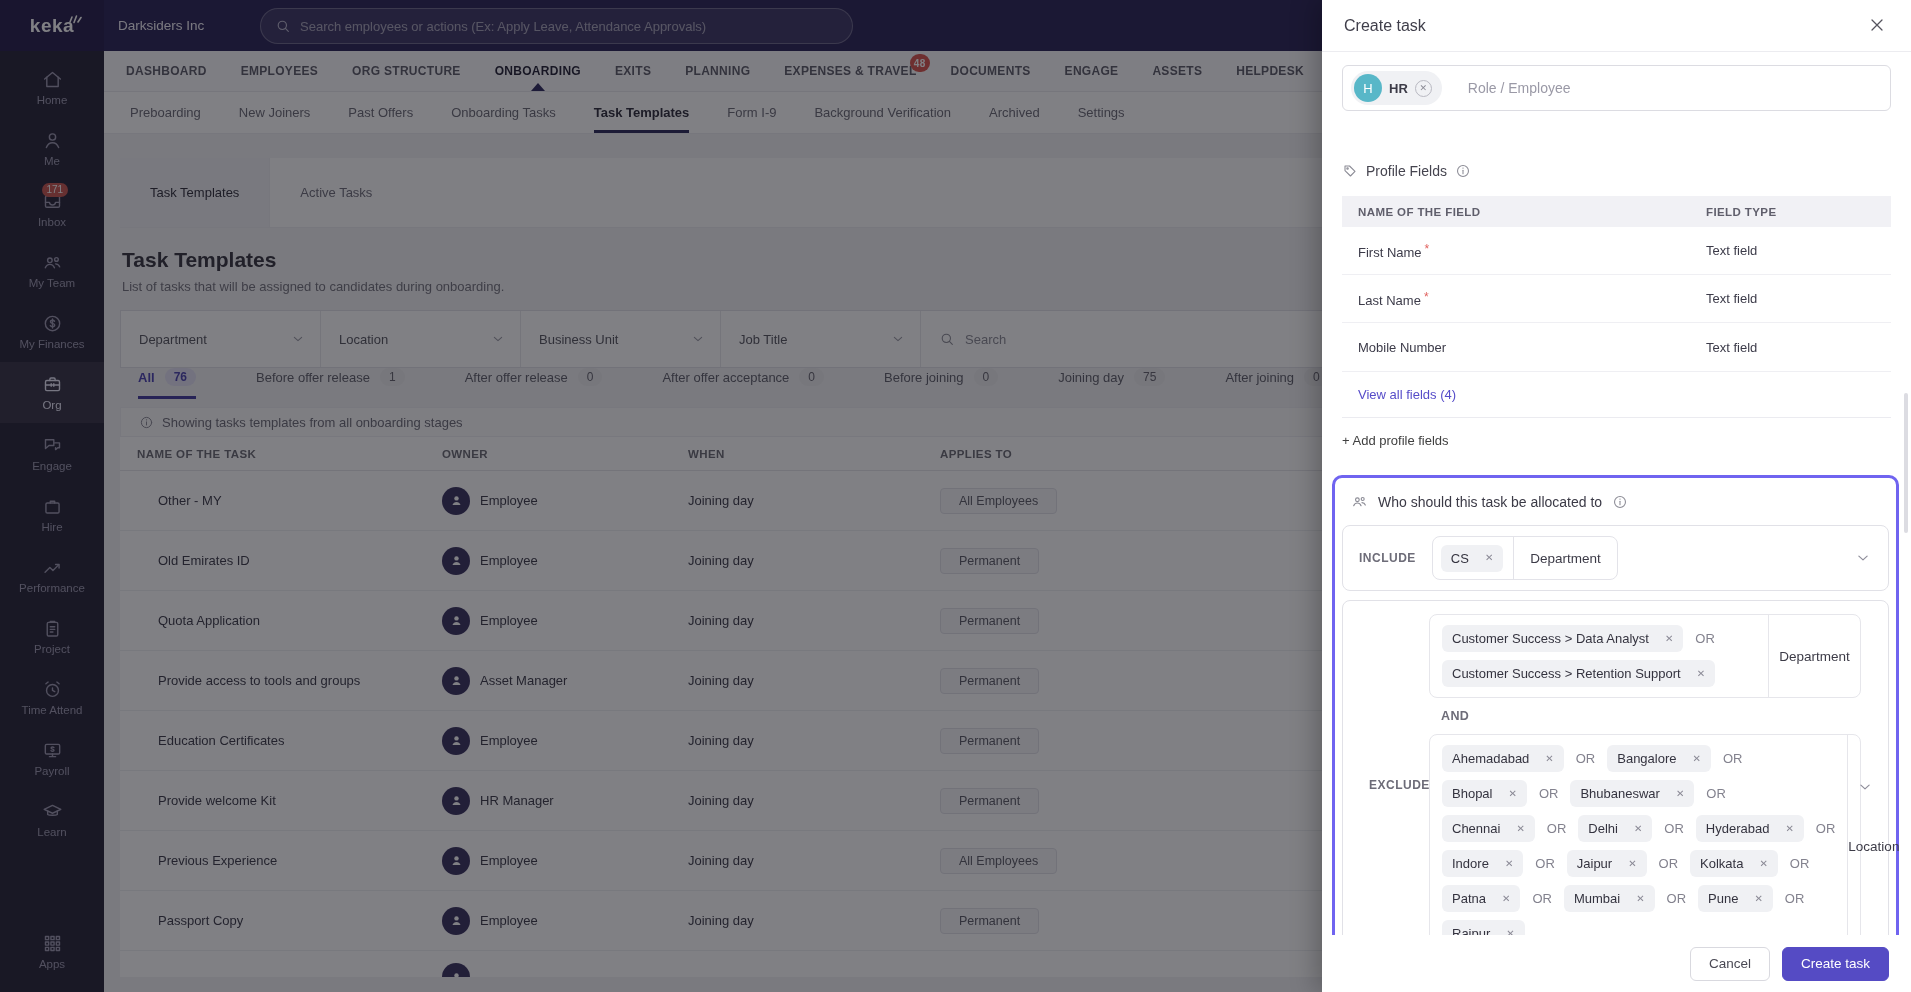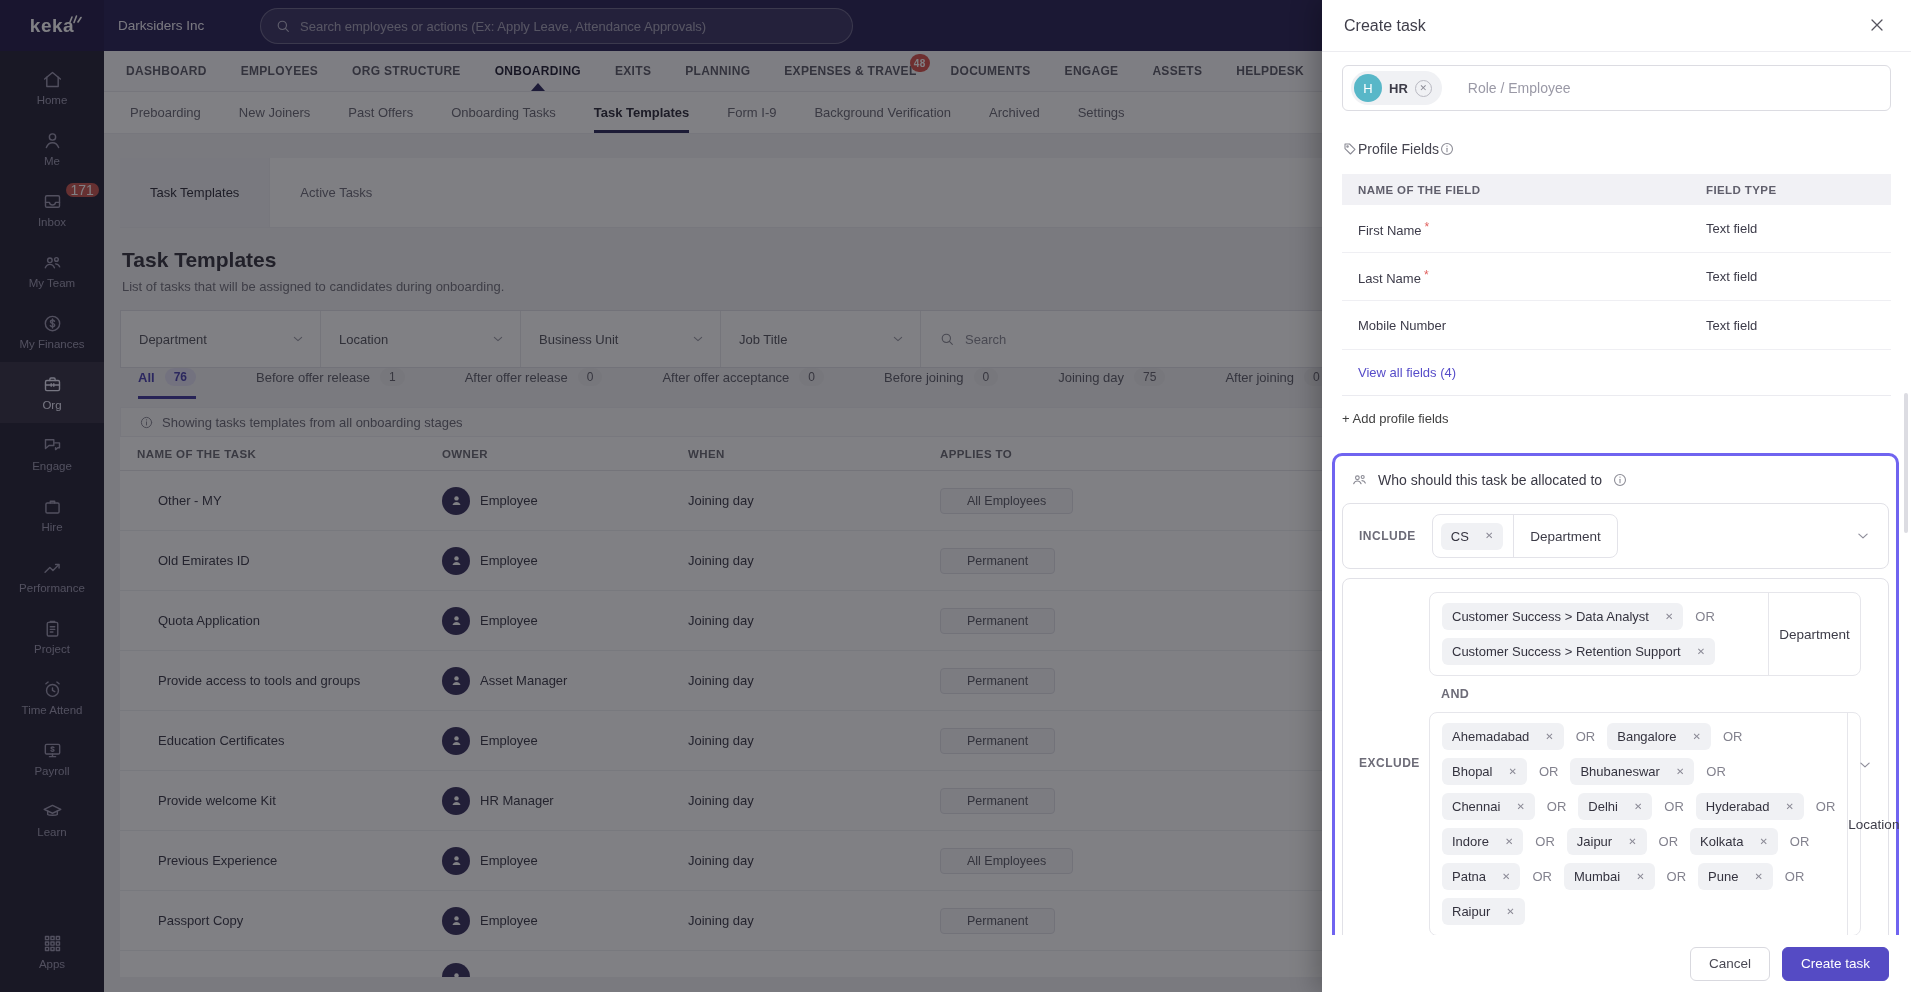--- a/index.html
+++ b/index.html
@@ -19,21 +19,21 @@
   .app-row{flex:1;display:flex;min-height:0;}
 
   
   .sidebar{width:104px;flex:0 0 104px;background:#262337;display:flex;flex-direction:column;padding-top:6px;}
   .side-item{height:61px;display:flex;flex-direction:column;align-items:center;justify-content:center;gap:4px;color:#9d9ab1;cursor:pointer;position:relative;}
   .side-item .s-icon{width:21px;height:21px;position:relative;}
   .side-item .s-icon svg{width:21px;height:21px;display:block;}
   .side-item .s-label{font-size:11.5px;}
   .side-item.active{background:rgba(255,255,255,.07);color:#eceafb;}
   .side-item.bottom{margin-top:auto;margin-bottom:10px;}
-  .inbox-badge{position:absolute;top:-8px;left:24px;background:#c7554f;color:#fff;font-size:14px;line-height:14px;padding:0 5px;border-radius:8px;}
+  .inbox-badge{position:absolute;top:-8px;left:0;background:#c7554f;color:#fff;font-size:10px;line-height:14px;padding:0 5px;border-radius:8px;}
 
   .main-col{flex:1;display:flex;flex-direction:column;min-width:0;background:#f2f2f4;}
   
   .mainnav{height:41px;flex:0 0 41px;background:#fbfbfc;border-bottom:1px solid #e9e9ee;display:flex;align-items:center;gap:34px;padding-left:22px;}
   .nav-item{font-size:12px;font-weight:700;letter-spacing:.3px;color:#5c5b68;position:relative;cursor:pointer;white-space:nowrap;}
   .nav-item.active{color:#211f33;}
   .nav-item.active::after{content:"";position:absolute;left:50%;transform:translateX(-50%);bottom:-13px;border-left:7px solid transparent;border-right:7px solid transparent;border-bottom:8px solid #2e2a5e;}
   .nav-badge{position:absolute;top:-10px;right:-13px;min-width:18px;height:18px;border-radius:9px;background:#d9544d;color:#fff;font-size:10px;display:flex;align-items:center;justify-content:center;padding:0 4px;font-weight:700;}
   
   .subnav{height:42px;flex:0 0 42px;background:#fff;border-bottom:1px solid #ececf0;display:flex;align-items:center;gap:38px;padding-left:26px;}
@@ -64,41 +64,41 @@
   .infobar svg{width:15px;height:15px;color:#8b8a95;}
 
   .tablecard{width:1420px;background:#fff;}
   .thead{display:grid;grid-template-columns:305px 246px 252px 1fr;padding-left:17px;height:34px;align-items:center;
     font-size:11.5px;font-weight:700;letter-spacing:.4px;color:#6b6b74;border-bottom:1px solid #e6e6ea;}
   .trow{display:grid;grid-template-columns:305px 246px 252px 1fr;padding-left:17px;height:60px;align-items:center;border-bottom:1px solid #eef0f2;font-size:13px;color:#3c3b49;}
   .trow .name{padding-left:21px;}
   .owner-cell{display:flex;align-items:center;gap:10px;}
   .avatar{width:28px;height:28px;border-radius:50%;background:#39325f;display:flex;align-items:center;justify-content:center;flex:0 0 28px;}
   .avatar svg{width:17px;height:17px;}
-  .applies-pill{display:inline-block;border:1px solid #e2e2e8;background:#f7f7f9;border-radius:4px;padding:5px 26px;font-size:12.5px;color:#5b5b66;}
+  .applies-pill{display:inline-block;border:1px solid #e2e2e8;background:#f7f7f9;border-radius:4px;padding:5px 18px;font-size:12.5px;color:#5b5b66;}
   .trow.partial{height:26px;overflow:hidden;border-bottom:none;align-items:start;padding-top:12px;}
 
   
   .backdrop{position:absolute;inset:0;background:rgba(16,15,22,.53);}
   .modal{position:absolute;top:0;right:0;width:589px;height:992px;background:#fff;box-shadow:-6px 0 24px rgba(0,0,0,.25);}
   .m-header{height:52px;border-bottom:1px solid #ececf0;display:flex;align-items:center;padding:0 22px;}
   .m-title{font-size:16px;color:#3f3e4a;font-weight:500;}
   .m-close{margin-left:auto;width:22px;height:22px;color:#55545e;cursor:pointer;}
   .m-close svg{width:20px;height:20px;}
   .m-body{position:absolute;top:53px;bottom:57px;left:0;right:0;padding:12px 20px 0;overflow:hidden;}
   .scroll-thumb{position:absolute;right:3px;top:340px;width:4px;height:140px;border-radius:2px;background:#dcdce2;}
 
   .assignee{height:46px;border:1px solid #dcdce2;border-radius:6px;display:flex;align-items:center;padding:0 8px;cursor:text;}
   .hr-chip{display:flex;align-items:center;gap:7px;background:#f0f1f4;border-radius:17px;padding:3px 10px 3px 3px;}
   .hr-avatar{width:28px;height:28px;border-radius:50%;background:#58b7c8;color:#fff;font-size:13px;display:flex;align-items:center;justify-content:center;}
   .hr-name{font-size:13px;font-weight:700;color:#3c3b47;}
   .circ-x{width:17px;height:17px;border:1px solid #b9b9c2;border-radius:50%;color:#8b8b95;font-size:9px;display:flex;align-items:center;justify-content:center;cursor:pointer;}
   .assignee .ph{margin-left:26px;font-size:14px;color:#9a99a6;}
 
-  .sec-label{margin-top:30px;display:flex;align-items:center;gap:0;font-size:14px;color:#45444f;font-weight:500;}
+  .sec-label{margin-top:52px;display:flex;align-items:center;gap:8px;font-size:14px;color:#45444f;font-weight:500;}
   .sec-label svg{width:16px;height:16px;color:#8b8b95;}
 
   .pf-table{margin-top:17px;border-bottom:1px solid #ebebf0;}
   .pf-head{display:grid;grid-template-columns:348px 1fr;background:#f1f1f5;height:31px;align-items:center;padding:0 16px;
     font-size:11.5px;font-weight:700;letter-spacing:.4px;color:#5f5e6b;}
   .pf-row{display:grid;grid-template-columns:348px 1fr;height:48px;align-items:center;padding:0 16px;border-bottom:1px solid #efeff3;font-size:13px;color:#3c3b49;}
   .pf-row:last-of-type{border-bottom:none;}
   .req{color:#e0615e;font-size:12px;margin-left:3px;vertical-align:4px;}
   .pf-link-row{height:46px;display:flex;align-items:center;padding:0 16px;border-top:1px solid #efeff3;}
   .plink{font-size:13px;color:#564cc9;cursor:pointer;}
@@ -118,21 +118,21 @@
   .row-chev svg{width:18px;height:18px;}
 
   .cond-box{margin-top:9px;border:1px solid #e1e1e7;border-radius:8px;padding:13px 14px 15px;position:relative;}
   .chipbox{margin-left:72px;width:432px;border:1px solid #e6e6eb;border-radius:8px;display:flex;}
   .chipcol{flex:1;padding:10px 12px;display:flex;flex-direction:column;gap:8px;}
   .chiprow{display:flex;align-items:center;gap:12px;}
   .or{font-size:13px;color:#83828e;}
   .typecol{width:92px;border-left:1px solid #e6e6eb;display:flex;align-items:center;justify-content:center;font-size:13.5px;color:#3c3b47;}
   .and{margin:11px 0 11px 84px;font-size:12.5px;font-weight:700;letter-spacing:.4px;color:#6d6c78;}
   .loc-wrap{position:relative;display:flex;}
-  .exclude-lab{position:absolute;left:2px;top:44px;}
+  .exclude-lab{position:absolute;left:12px;top:44px;}
   .loc-chev{position:absolute;right:0;top:44px;color:#8f8e9b;width:18px;height:18px;}
   .loc-chev svg{width:18px;height:18px;}
 
   .m-footer{position:absolute;bottom:0;left:0;right:0;height:57px;display:flex;align-items:center;justify-content:flex-end;gap:12px;padding:0 22px;background:#fff;}
   .btn{height:34px;border-radius:6px;font-size:13.5px;display:inline-flex;align-items:center;padding:0 18px;cursor:pointer;}
   .btn.ghost{border:1px solid #d9d9df;background:#fff;color:#4a4954;}
   .btn.primary{background:#554bc4;color:#fff;border:1px solid #554bc4;}
 </style>
 </head>
 <body>

